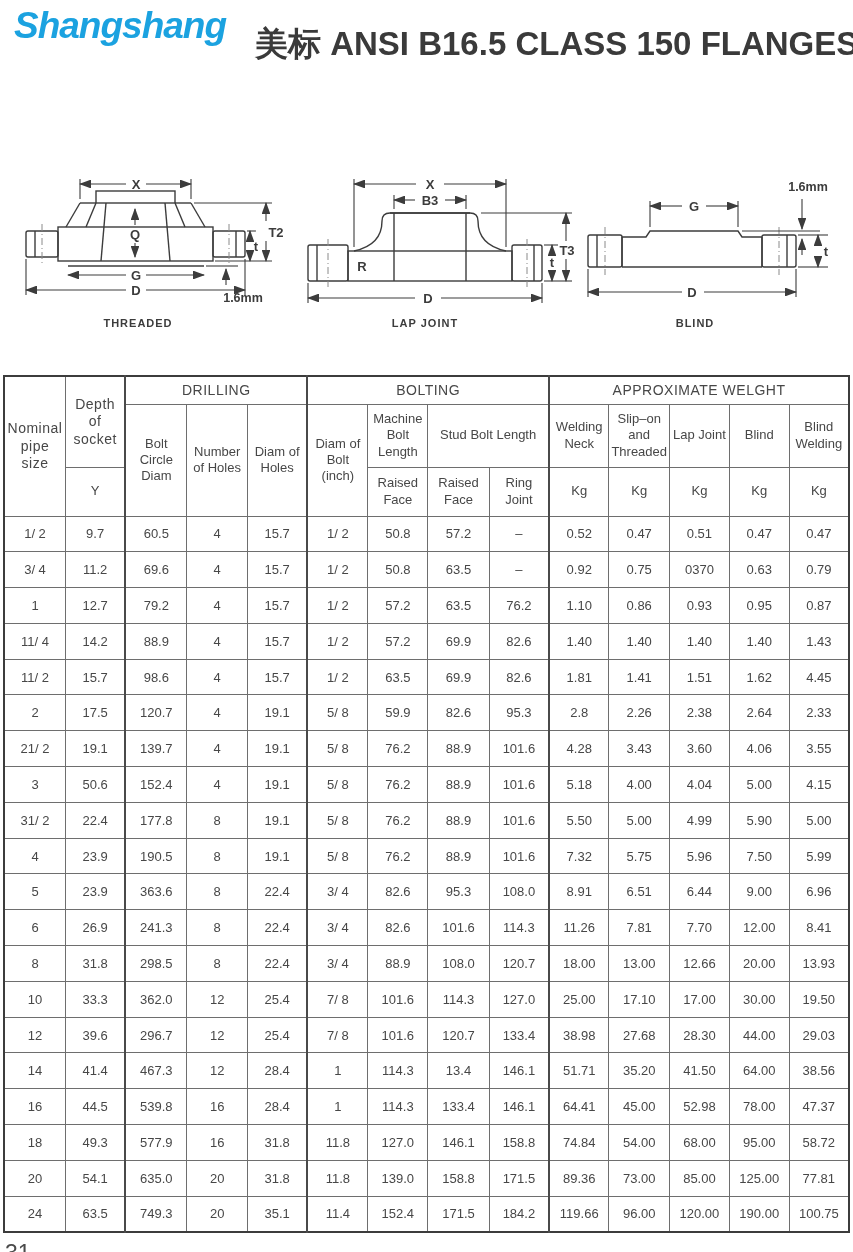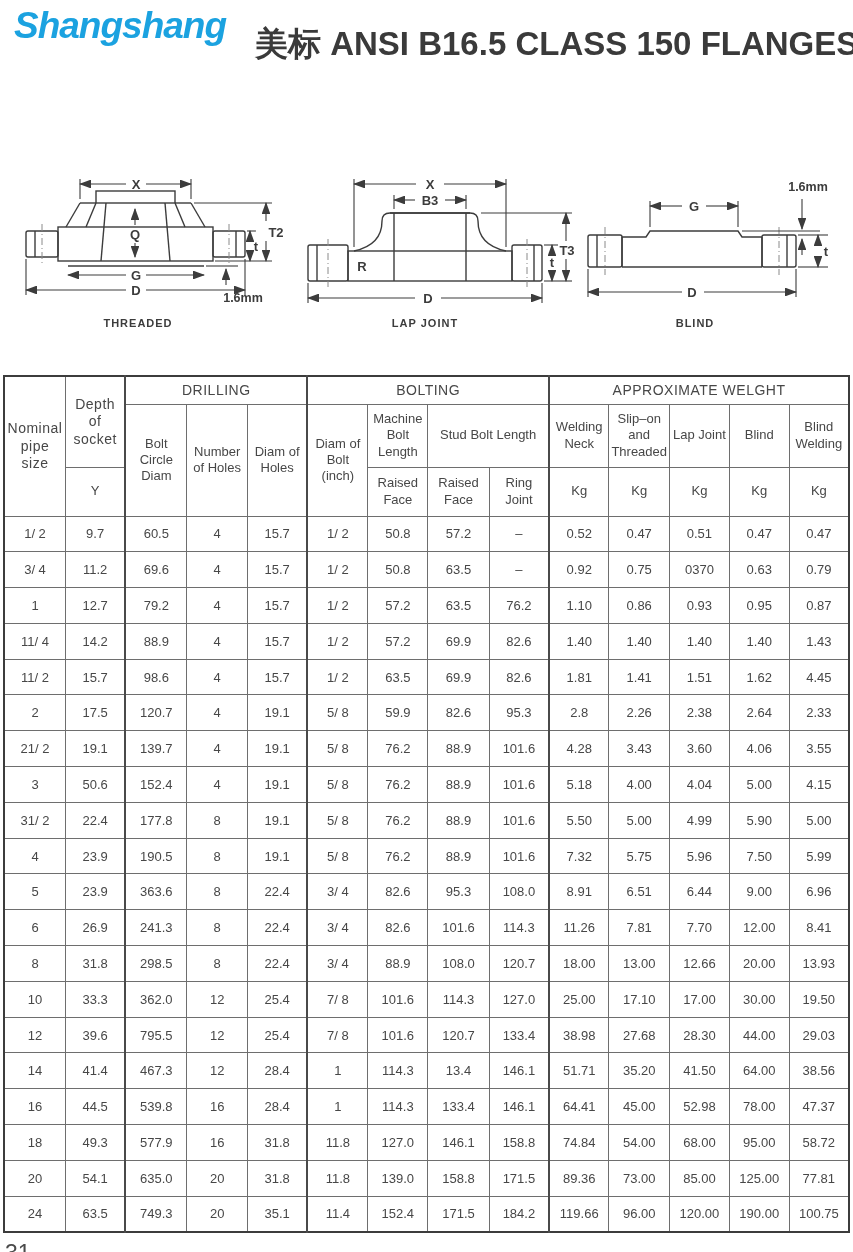--- a/index.html
+++ b/index.html
@@ -501,21 +501,21 @@
           <td>127.0</td>
           <td class="gb-l">25.00</td>
           <td>17.10</td>
           <td>17.00</td>
           <td>30.00</td>
           <td>19.50</td>
         </tr>
         <tr>
           <td>12</td>
           <td>39.6</td>
-          <td class="gb-l">795.5</td>
+          <td class="gb-l">296.7</td>
           <td>12</td>
           <td>25.4</td>
           <td class="gb-l">7/ 8</td>
           <td>101.6</td>
           <td>120.7</td>
           <td>133.4</td>
           <td class="gb-l">38.98</td>
           <td>27.68</td>
           <td>28.30</td>
           <td>44.00</td>

